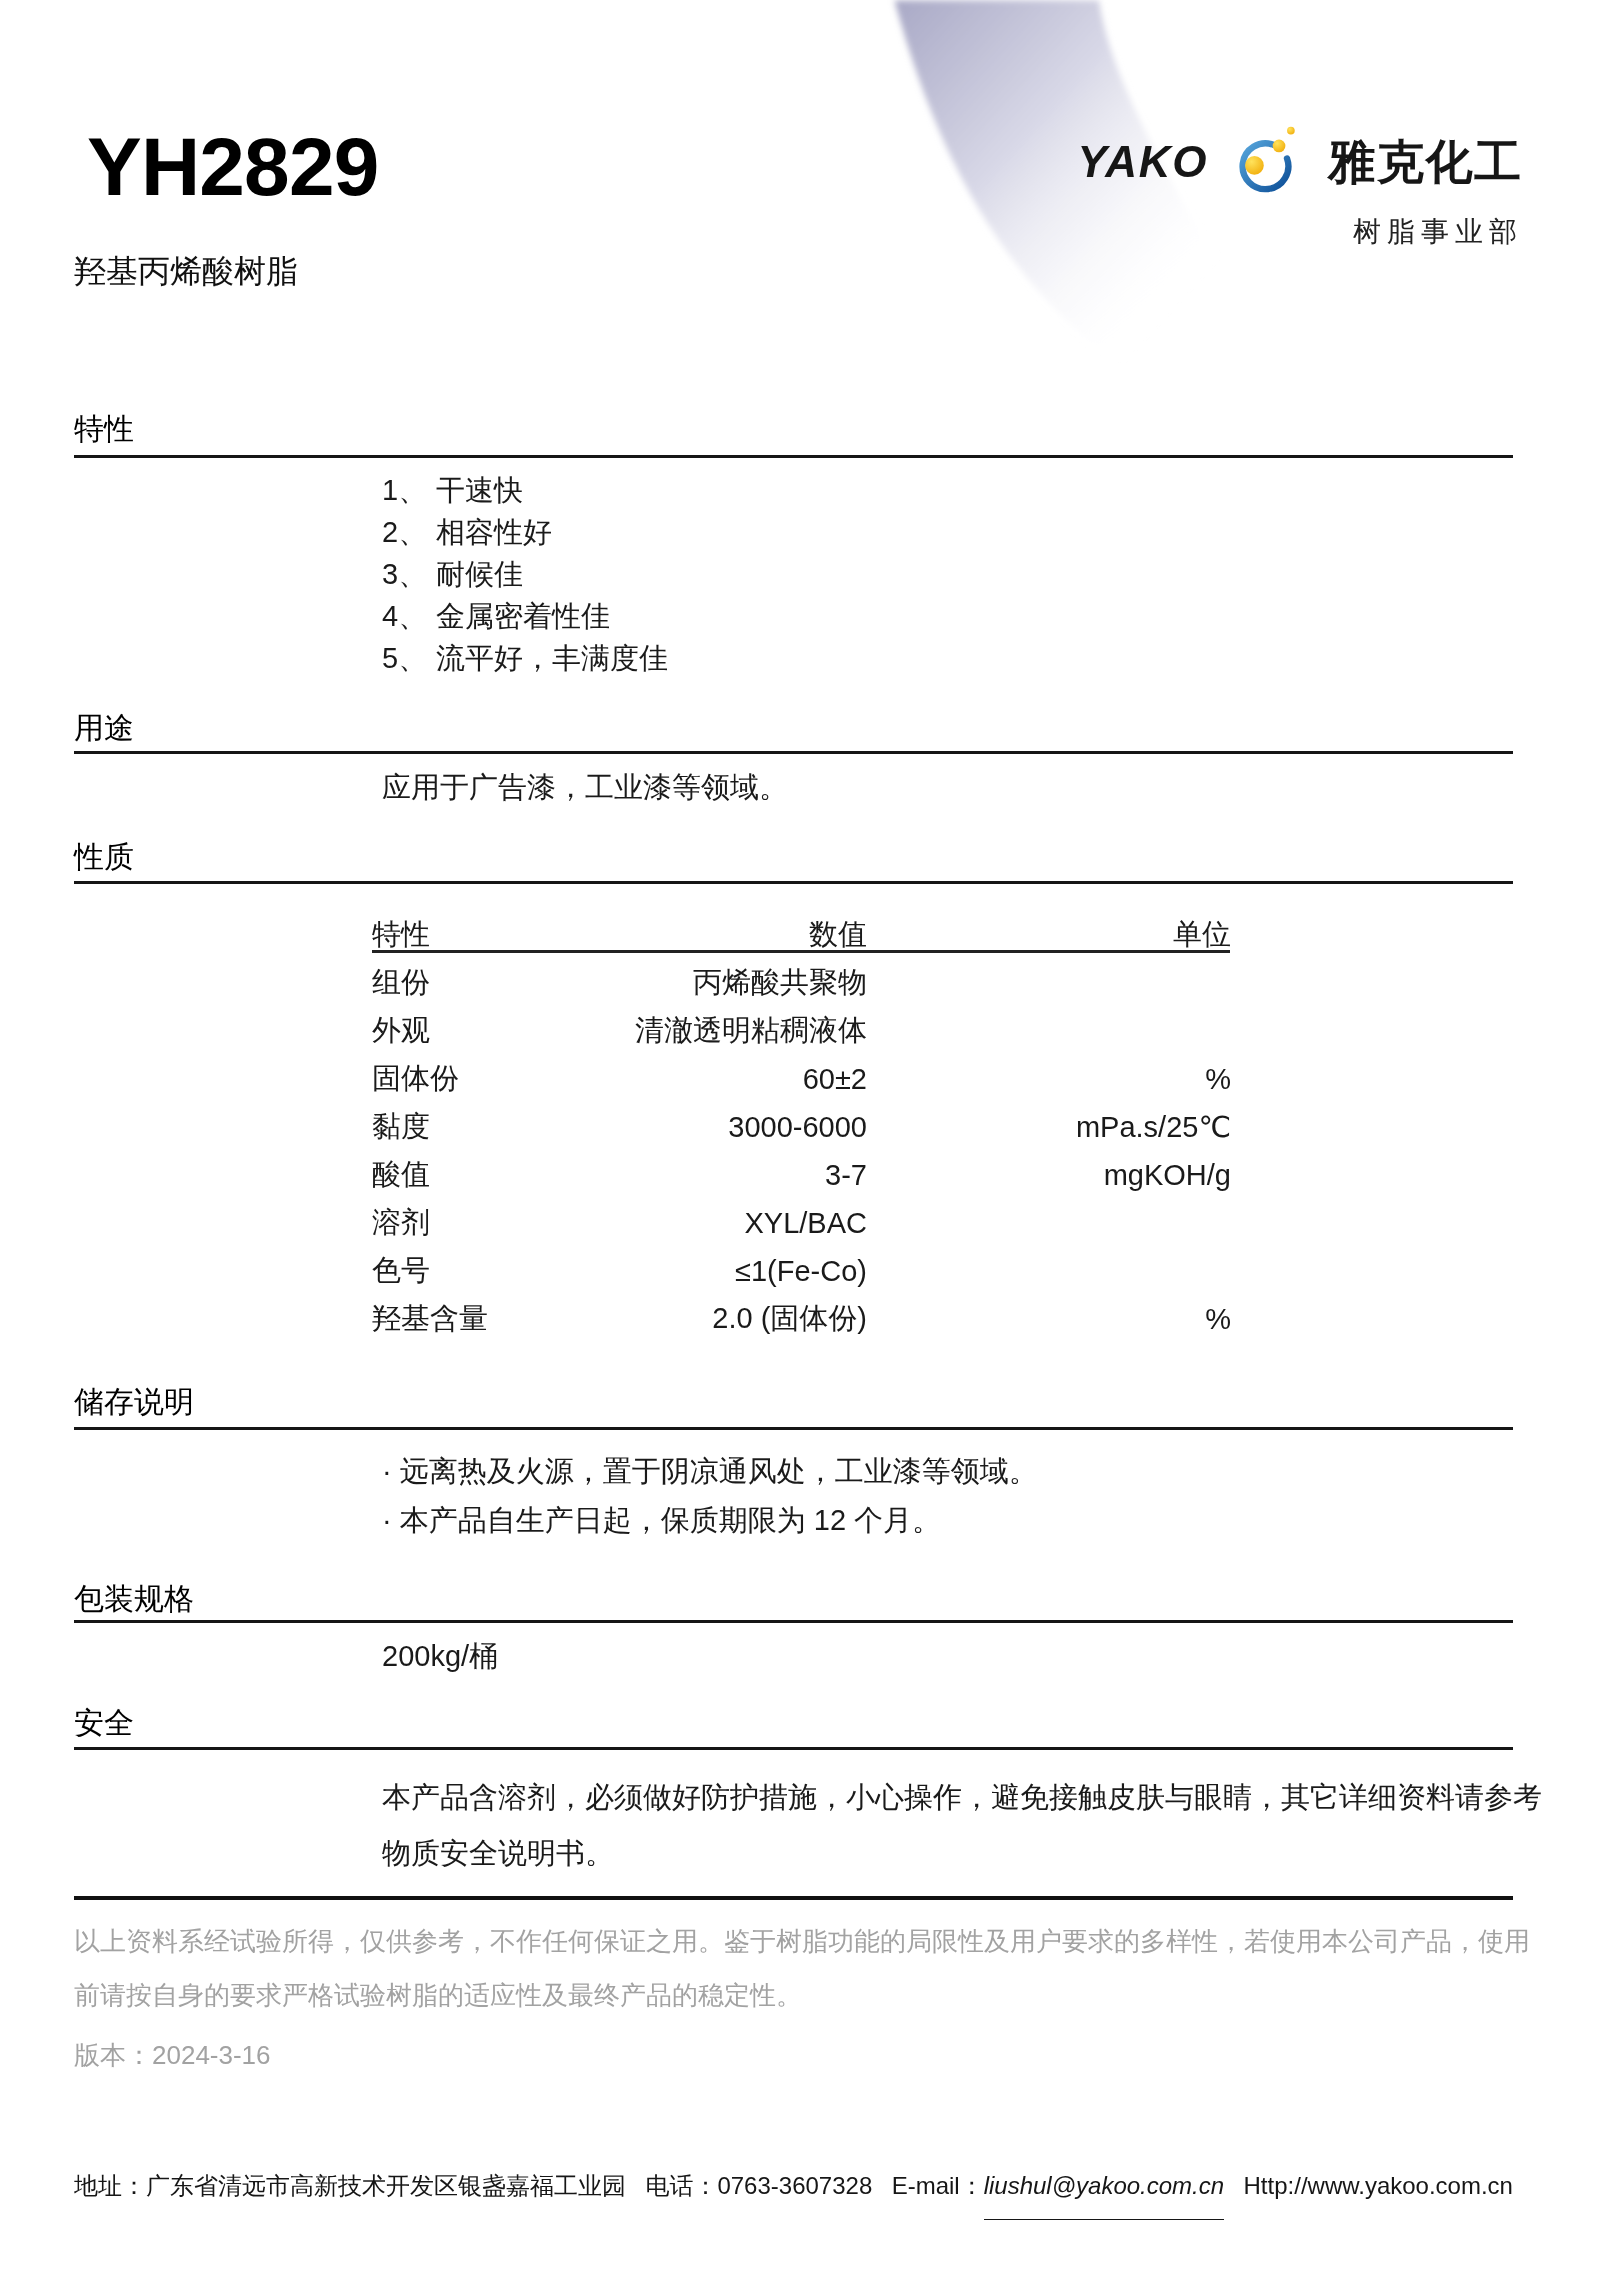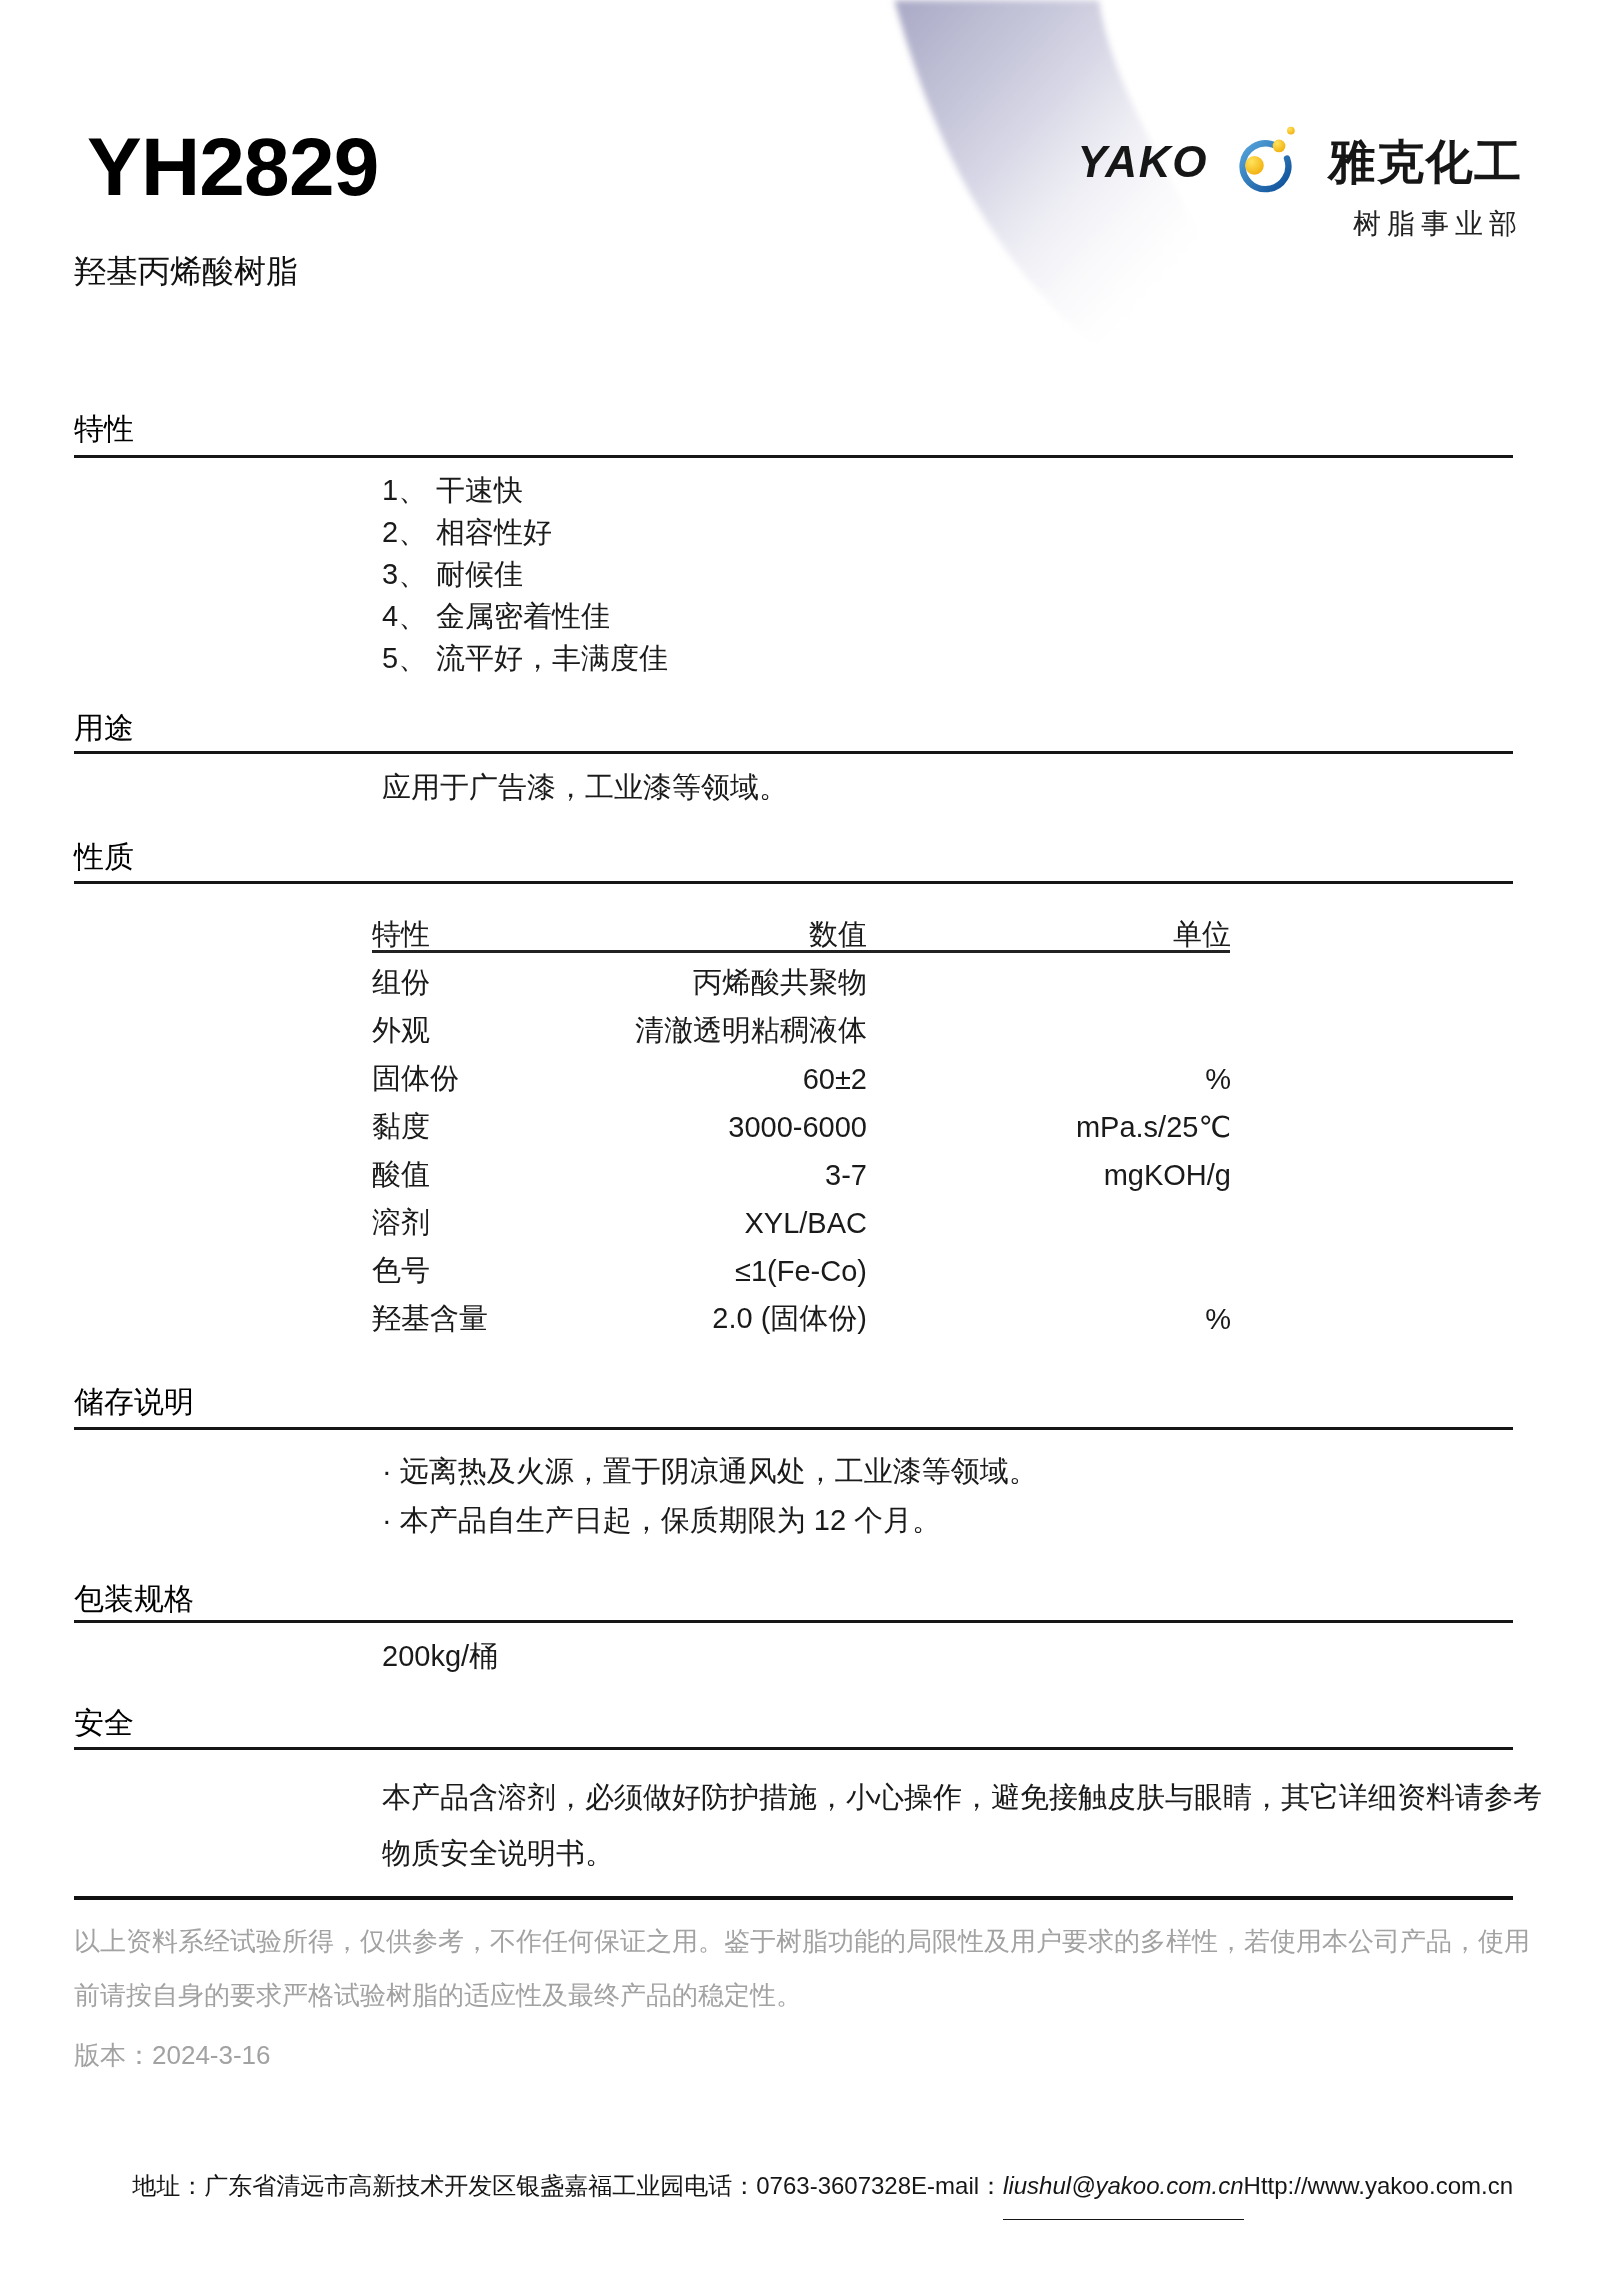--- a/index.html
+++ b/index.html
@@ -13,21 +13,21 @@
   .swoosh{position:absolute;top:0;left:0;width:1623px;height:550px;pointer-events:none;}
   
   .title{position:absolute;left:71px;top:108px;margin:16px;font-size:82px;font-weight:bold;
          letter-spacing:-0.8px;line-height:1.05;color:#000;}
   .subtitle{position:absolute;left:74px;top:250px;font-size:32px;color:#111;}
   .logo{position:absolute;top:123px;right:100px;text-align:right;}
   .logo-row{display:flex;align-items:center;justify-content:flex-end;gap:26px;}
   .logo-latin{font-size:44px;font-weight:bold;font-style:italic;letter-spacing:1.7px;color:#161616;}
   .logo-swirl{width:68px;height:78px;flex:0 0 auto;}
   .logo-cn{font-size:47px;font-weight:bold;letter-spacing:1.7px;color:#161616;}
-  .logo-division{font-size:28px;letter-spacing:6px;margin-top:4px;color:#222;}
+  .logo-division{font-size:28px;letter-spacing:6px;margin-top:12px;color:#222;}
   
   .sec{position:absolute;left:74px;font-size:30px;line-height:1;color:#000;}
   .rule{position:absolute;left:74px;width:1439px;height:3.4px;background:#161616;}
   .rule-thick{position:absolute;left:74px;width:1439px;height:4.2px;background:#111;}
   
   .features-list{position:absolute;left:382px;top:470px;font-size:29px;}
   .feat{height:42px;display:flex;align-items:center;}
   .feat .num{width:54px;flex:0 0 auto;}
   
   .usage-text{position:absolute;left:382px;top:768px;font-size:29px;}
@@ -44,21 +44,21 @@
   
   .packaging-text{position:absolute;left:382px;top:1637px;font-size:29px;}
   
   .safety-text{position:absolute;left:382px;top:1769px;font-size:29px;line-height:56px;white-space:nowrap;}
   
   .disclaimer{position:absolute;left:74px;top:1914px;font-size:26px;line-height:54px;
               color:#a2a2a2;white-space:nowrap;}
   .version{position:absolute;left:74px;top:2038px;font-size:26px;color:#a2a2a2;}
   
   .footer{position:absolute;left:74px;top:2170px;width:1439px;font-size:24px;color:#161616;
-          display:flex;justify-content:flex-end;align-items:baseline;white-space:nowrap;}
+          display:flex;justify-content:space-between;align-items:baseline;white-space:nowrap;}
   .footer .item{display:inline-flex;align-items:baseline;}
   .email-link{color:#161616;text-decoration:none;border-bottom:1.7px solid #161616;padding-bottom:19px;font-style:italic;}
 </style>
 </head>
 <body>
 
 <div class="page">
 
   <svg class="swoosh" viewBox="0 0 1920 650" aria-hidden="true">
     <defs>

